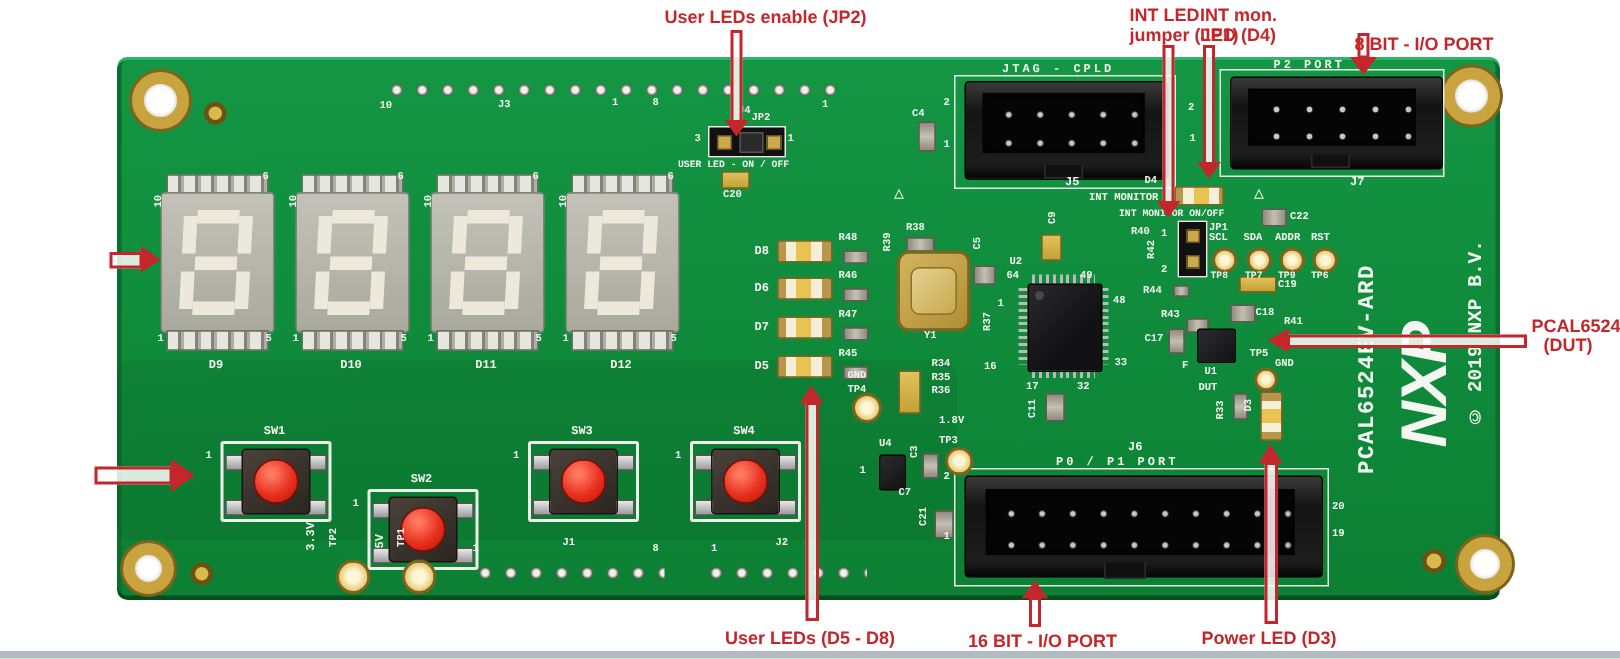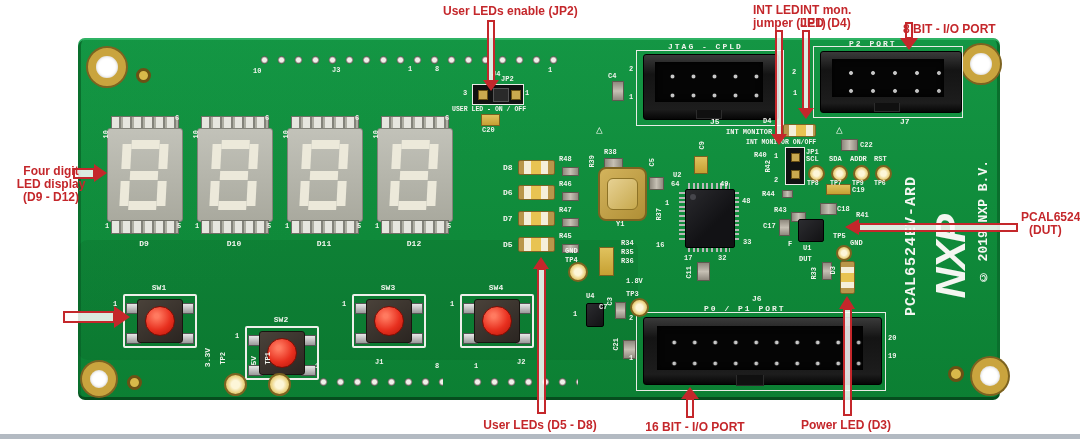--- a/index.html
+++ b/index.html
@@ -215,21 +215,21 @@
   <div class="cmpv" style="left:623px;top:340px;width:11px;height:17px;"></div>
 
   <span class="silk s7" style="left:586px;top:292px;">U4</span>
   <div class="chip" style="left:586px;top:303px;width:16px;height:22px;"></div>
   <span class="silk s7" style="left:573px;top:310px;">1</span>
   <span class="silk s7 vert" style="left:606px;top:297px;">C3</span>
   <div class="cmpv" style="left:615px;top:302px;width:9px;height:15px;"></div>
   <span class="silk s7" style="left:626px;top:290px;">TP3</span>
   <div class="tp" style="left:630px;top:298px;width:15px;height:15px;"></div>
   <span class="silk s7" style="left:626px;top:277px;">1.8V</span>
-  <span class="silk s7" style="left:599px;top:272px;margin-top:31px;">C7</span>
+  <span class="silk s7" style="left:599px;top:294px;margin-top:31px;">C7</span>
   <div class="cmpv y" style="left:599px;top:247px;width:13px;height:27px;"></div>
 
   <span class="silk s7" style="left:621px;top:239px;">R34</span>
   <span class="silk s7" style="left:621px;top:248px;">R35</span>
   <span class="silk s7" style="left:621px;top:257px;">R36</span>
   <span class="silk s7" style="left:656px;top:241px;">16</span>
   <div class="cmpv" style="left:697px;top:262px;width:11px;height:17px;"></div>
   <span class="silk s7 vert" style="left:685px;top:266px;">C11</span>
 
   <div class="qfp" style="left:679px;top:183px;width:60px;height:69px;">
@@ -324,21 +324,21 @@
     <span class="silk s7 vert" style="left:-5px;top:16px;">10</span>
     <div class="pt"></div>
     <div class="dbody"></div>
     <div class="digit"></div>
     <div class="pb"></div>
     <span class="silk s7" style="left:-2px;top:108px;">1</span>
     <span class="silk s7" style="left:70px;top:108px;">5</span>
     <span class="silk name">D12</span>
   </div>
 
-  <div class="sw" style="left:120px;top:283px;">
+  <div class="sw" style="left:144px;top:283px;">
     <span class="silk lbl">SW1</span>
     <span class="silk s7" style="left:-7px;top:17px;">1</span>
     <div class="box"></div>
     <div class="ct" style="left:6px;top:20px;"></div>
     <div class="ct" style="left:59px;top:20px;"></div>
     <div class="ct" style="left:6px;top:50px;"></div>
     <div class="ct" style="left:59px;top:50px;"></div>
     <div class="body"></div>
     <div class="cap"></div>
   </div>
@@ -410,25 +410,20 @@
     <div>INT mon.</div>
     <div>LED (D4)</div>
   </div>
   <div class="ah" style="left:802px;top:30px;width:8px;height:80px;"></div>
   <div class="tri" style="left:798px;top:108px;border-left:8px solid transparent;border-right:8px solid transparent;border-top:11px solid #c4272b;"></div>
 
   <div class="ann" style="left:903px;top:7px;margin-top:16px;">8 BIT - I/O PORT</div>
   <div class="ah" style="left:905px;top:22px;width:8px;height:17px;"></div>
   <div class="tri" style="left:900px;top:38px;border-left:9px solid transparent;border-right:9px solid transparent;border-top:12px solid #c4272b;"></div>
 
-  <div class="ann c" style="left:8px;top:165px;width:86px;font-size:12px;">
-    <div>Four digit</div>
-    <div>LED display</div>
-    <div>(D9 - D12)</div>
-  </div>
   <div class="ah" style="left:73px;top:168px;width:22px;height:11px;"></div>
   <div class="tri" style="left:94px;top:164px;border-top:9px solid transparent;border-bottom:9px solid transparent;border-left:13px solid #c4272b;"></div>
 
   <div class="ah" style="left:63px;top:311px;width:52px;height:12px;"></div>
   <div class="tri" style="left:114px;top:306px;border-top:11px solid transparent;border-bottom:11px solid transparent;border-left:16px solid #c4272b;"></div>
 
   <div class="ann" style="left:1021px;top:211px;">
     <div>PCAL6524</div>
     <div style="padding-left:8px;">(DUT)</div>
   </div>

